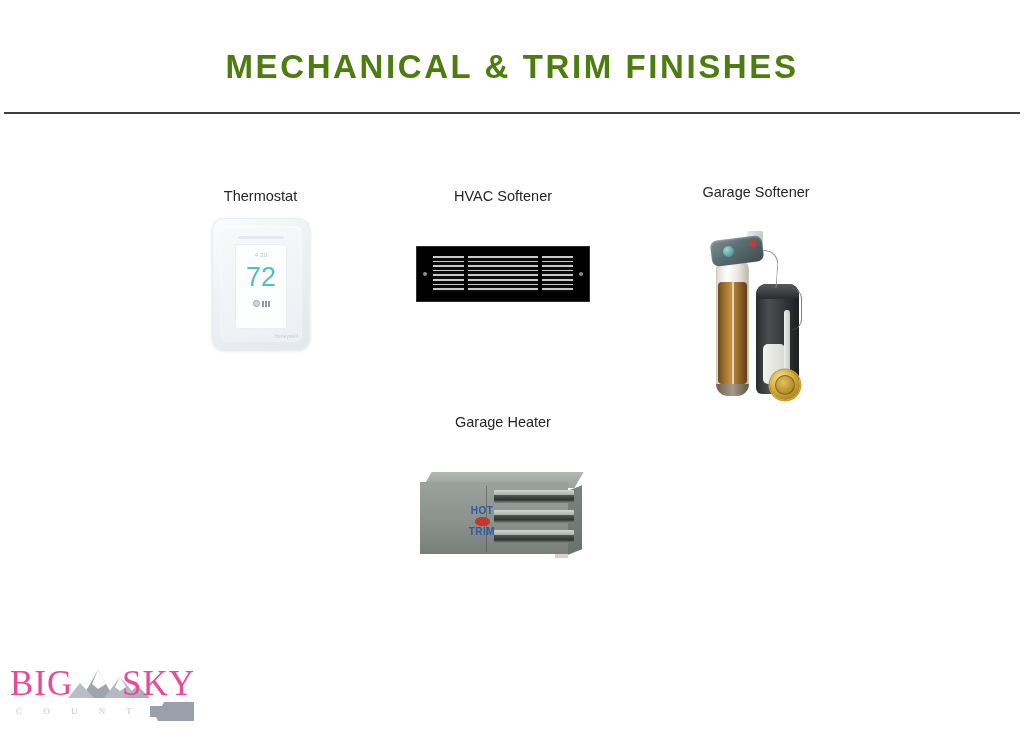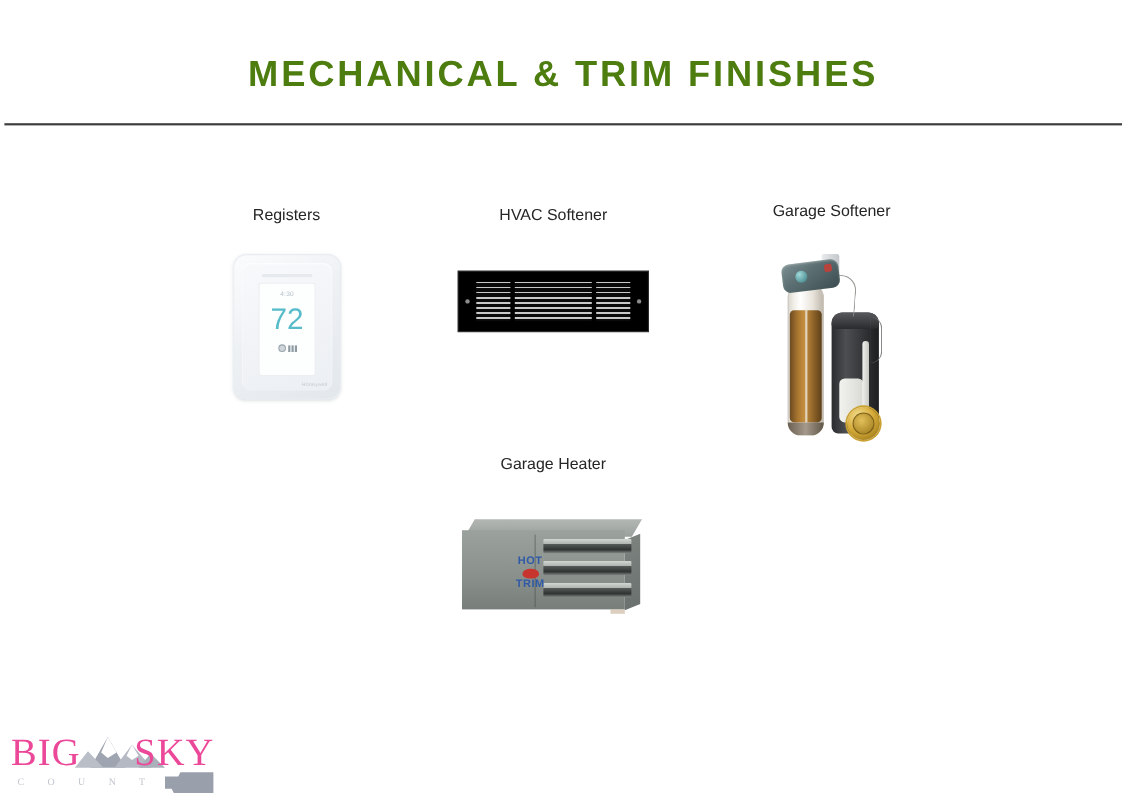--- a/index.html
+++ b/index.html
@@ -55,21 +55,21 @@
     text-align: center;
   }
 
   .fig {
     position: absolute;
   }
 
   
   #thermostat-figure {
     left: 212px;
-    top: 231px;
+    top: 218px;
     width: 98px;
     height: 132px;
   }
   .thermo-body {
     position: absolute;
     inset: 0;
     border-radius: 12px;
     background: linear-gradient(145deg, #fbfcfd 0%, #eef1f4 45%, #e2e7ec 100%);
     box-shadow: inset 0 0 0 1px #e9edf1, 0 1px 3px rgba(120,130,140,.25);
   }
@@ -498,21 +498,21 @@
 </style>
 </head>
 <body>
 
 <div class="slide">
 
   <div class="page-title">MECHANICAL &amp; TRIM FINISHES</div>
 
   <div class="title-rule"></div>
 
-  <div class="item-label" style="left:173px; top:188px; width:175px;">Registers</div>
+  <div class="item-label" style="left:173px; top:188px; width:175px;">Thermostat</div>
 
   <div class="fig" id="thermostat-figure">
     <div class="thermo-body">
       <div class="thermo-bezel"></div>
       <div class="thermo-topline"></div>
       <div class="thermo-screen">
         <div class="thermo-time">4:30</div>
         <div class="thermo-temp">72</div>
         <div class="thermo-icons">
           <span class="thermo-dot"></span>

